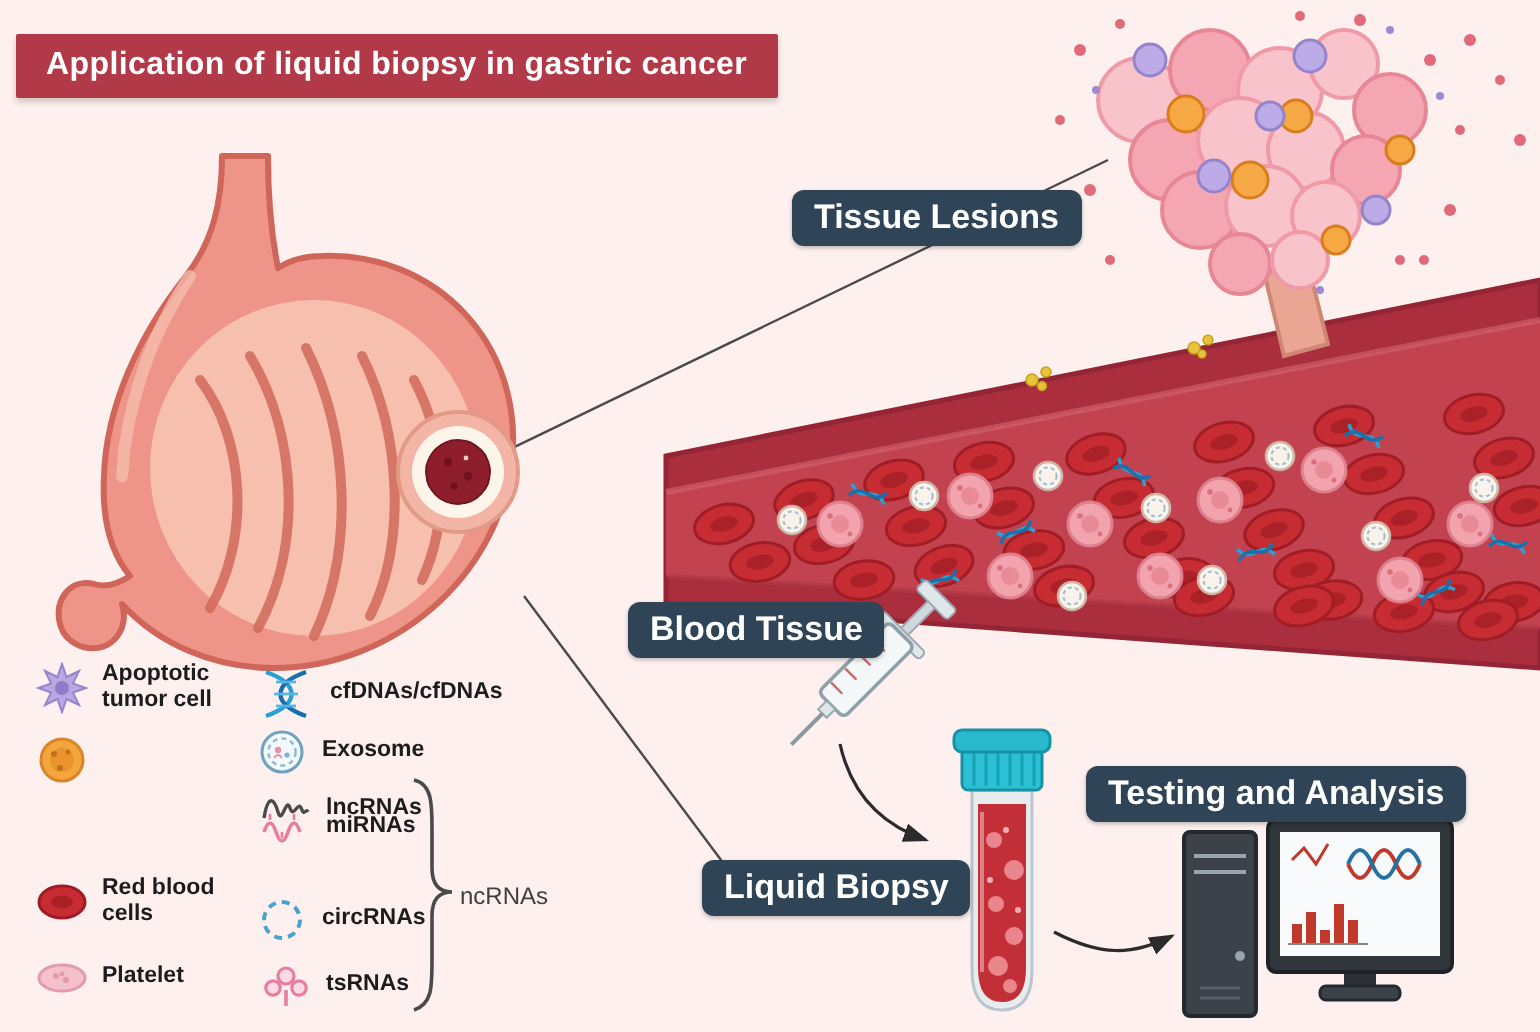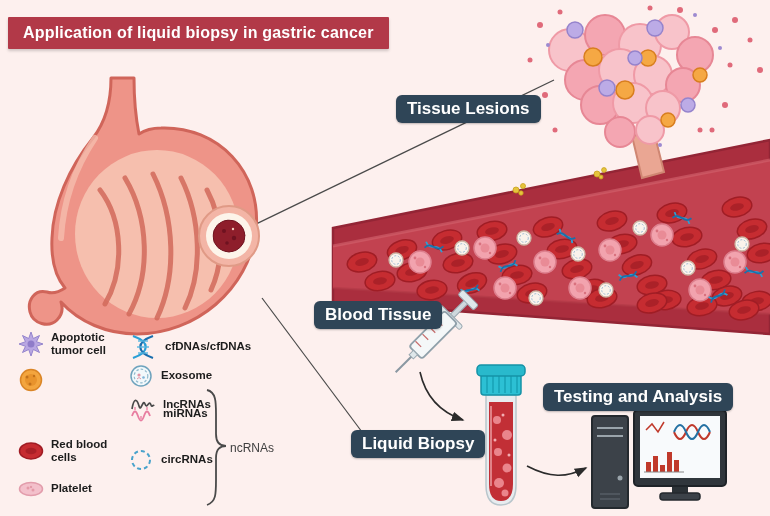--- a/index.html
+++ b/index.html
@@ -378,19 +378,28 @@
       </g>
     </svg>
     <span class="llabel nowrap">miRNAs</span>
   </div>
   <div class="lrow" style="left:128px;top:447px">
     <svg width="26" height="26" viewBox="0 0 26 26">
       <circle cx="13" cy="13" r="9" fill="none" stroke="#49a3cc" stroke-width="2" stroke-dasharray="4 3"></circle>
     </svg>
     <span class="llabel nowrap">circRNAs</span>
   </div>
+  <div class="lrow" style="left:130px;top:480px">
+    <svg width="26" height="26" viewBox="0 0 26 26">
+      <line x1="13" y1="23" x2="13" y2="15" stroke="#e87da0" stroke-width="1.8"></line>
+      <circle cx="13" cy="8" r="4" fill="#fbdce6" stroke="#e87da0" stroke-width="1.6"></circle>
+      <circle cx="6.5" cy="14" r="3.6" fill="#fbdce6" stroke="#e87da0" stroke-width="1.6"></circle>
+      <circle cx="19.5" cy="14" r="3.6" fill="#fbdce6" stroke="#e87da0" stroke-width="1.6"></circle>
+    </svg>
+    <span class="llabel nowrap">tsRNAs</span>
+  </div>
 
   <svg class="bracket" style="left:203px;top:388px" width="28" height="120" viewBox="0 0 28 120">
     <path d="M4,2 C13,4 13,14 13,26 L13,46 C13,55 17,58 23,58 C17,58 13,61 13,70 L13,92 C13,106 13,114 4,117" fill="none" stroke="#4a4a4a" stroke-width="1.8"></path>
   </svg>
   <div class="nclabel" style="left:230px;top:441px">ncRNAs</div>
 
 </div>
 
 </body></html>

